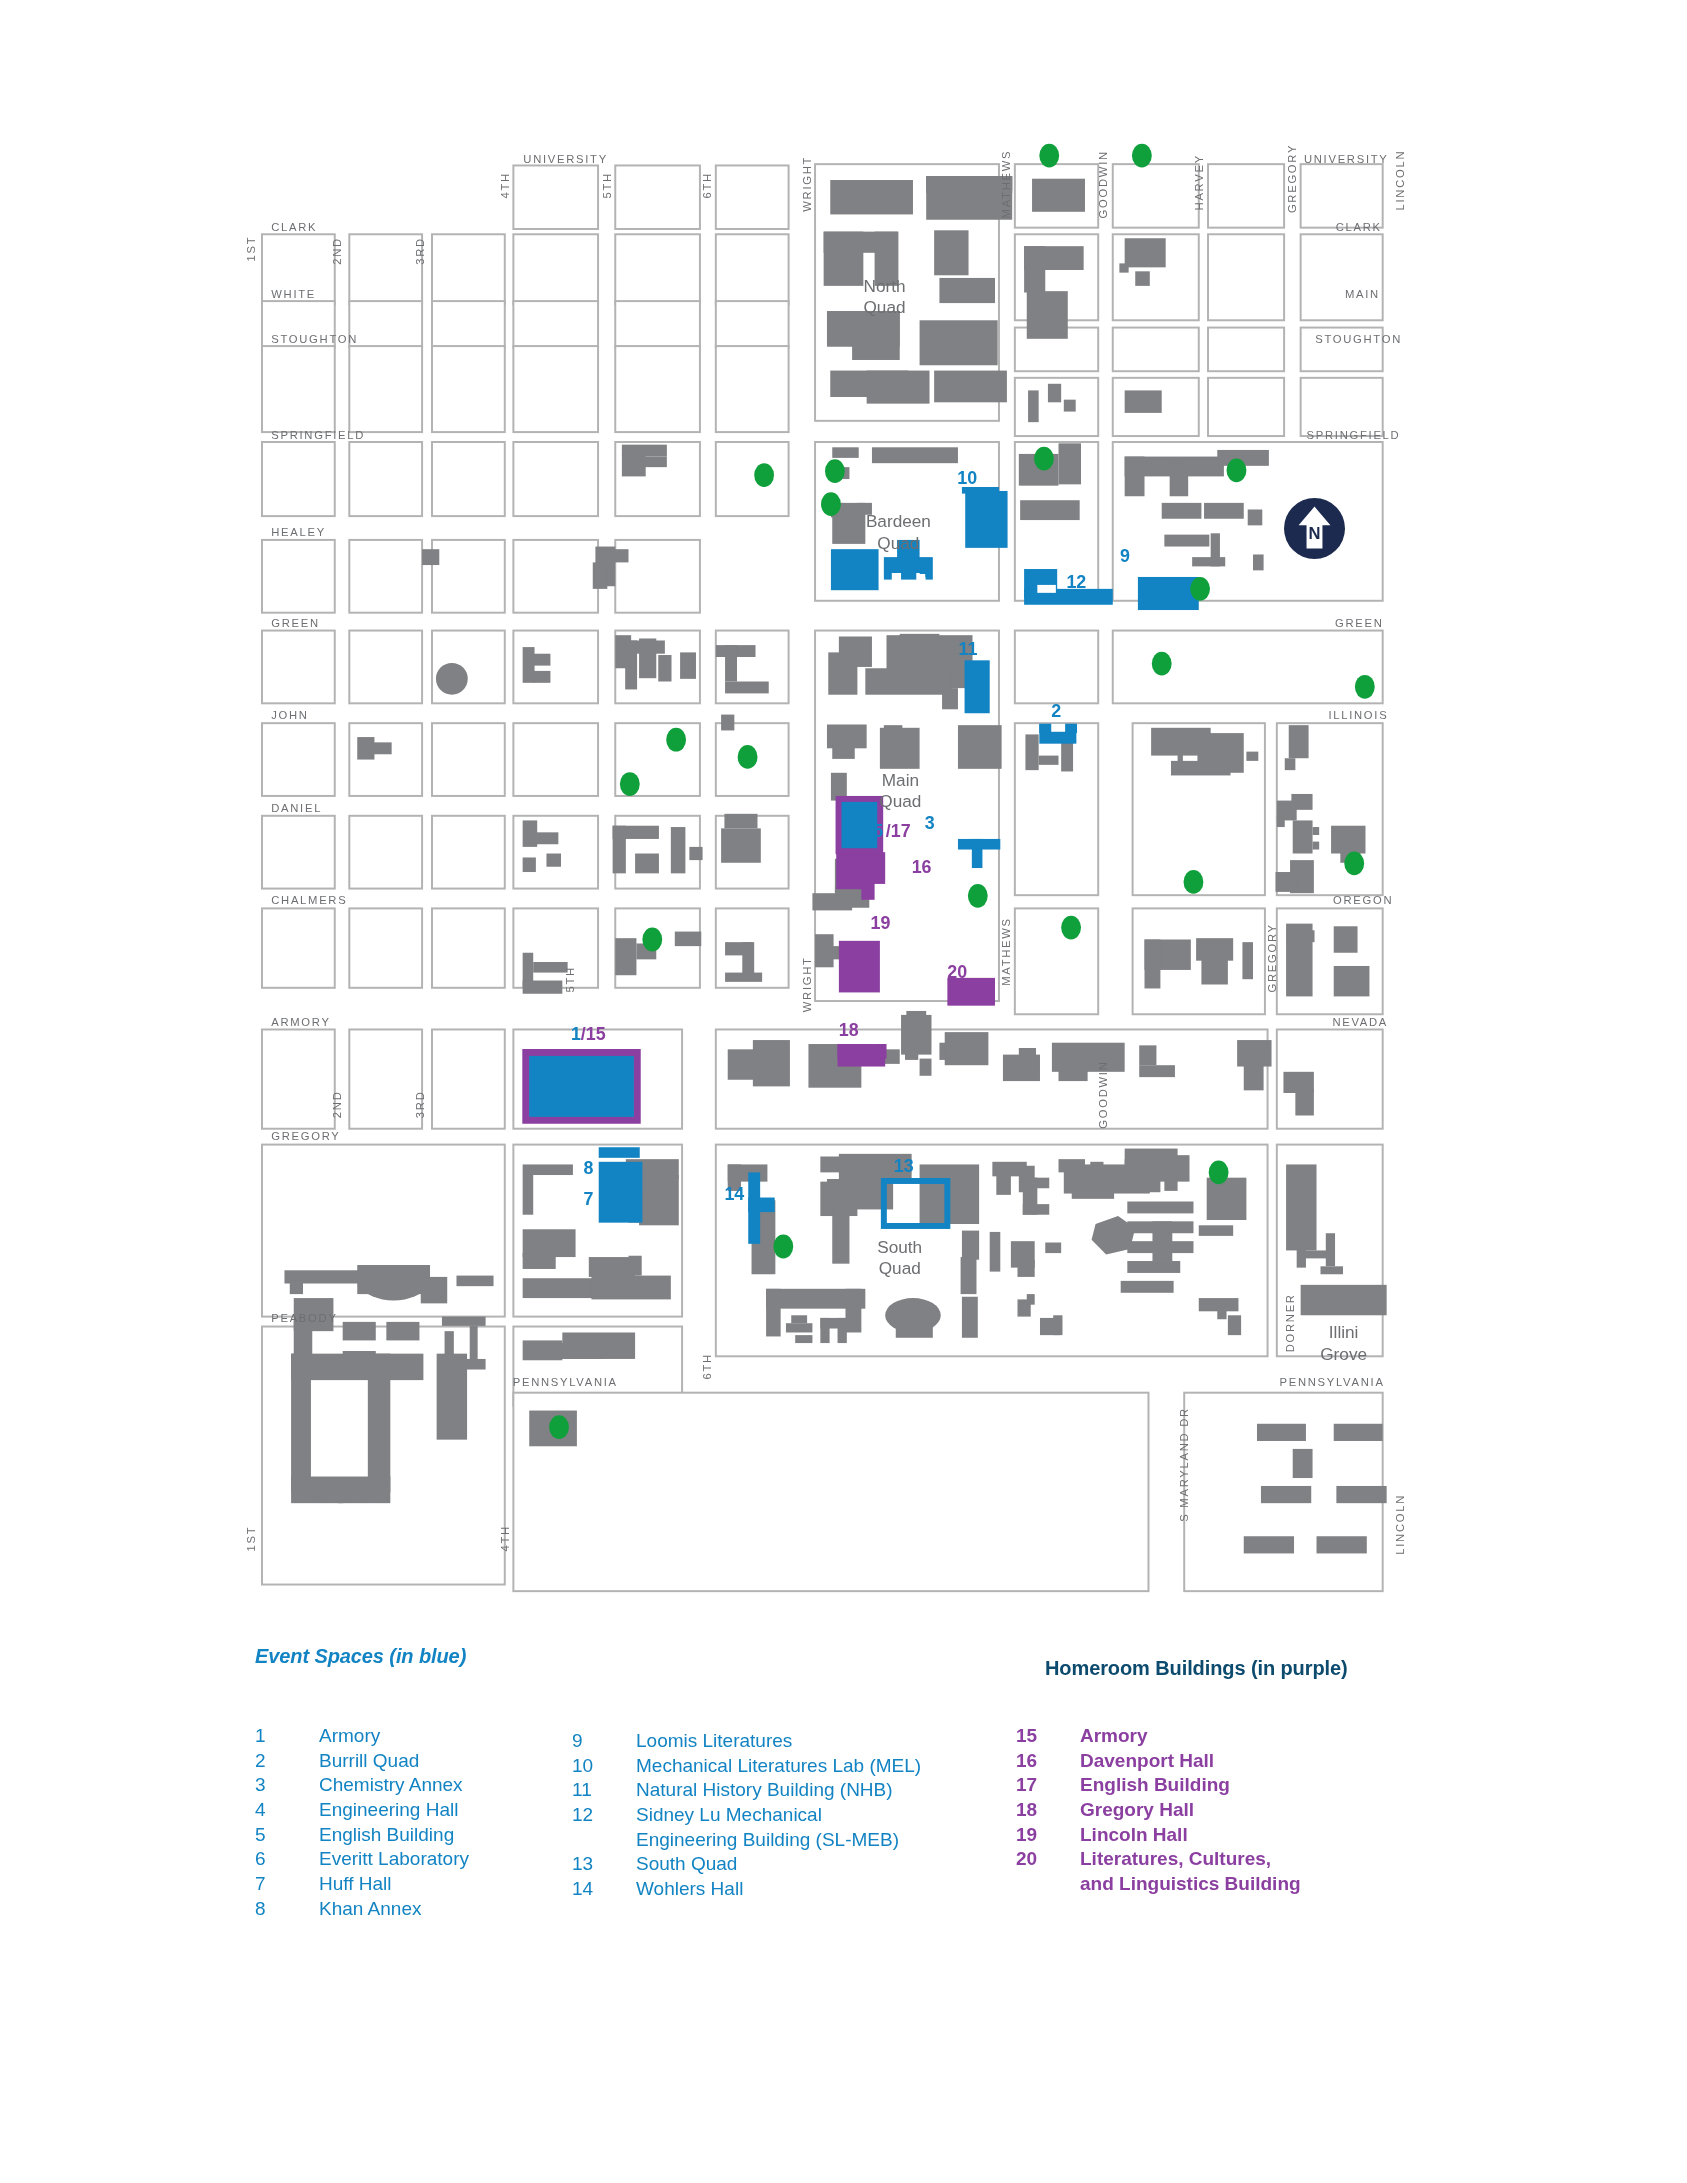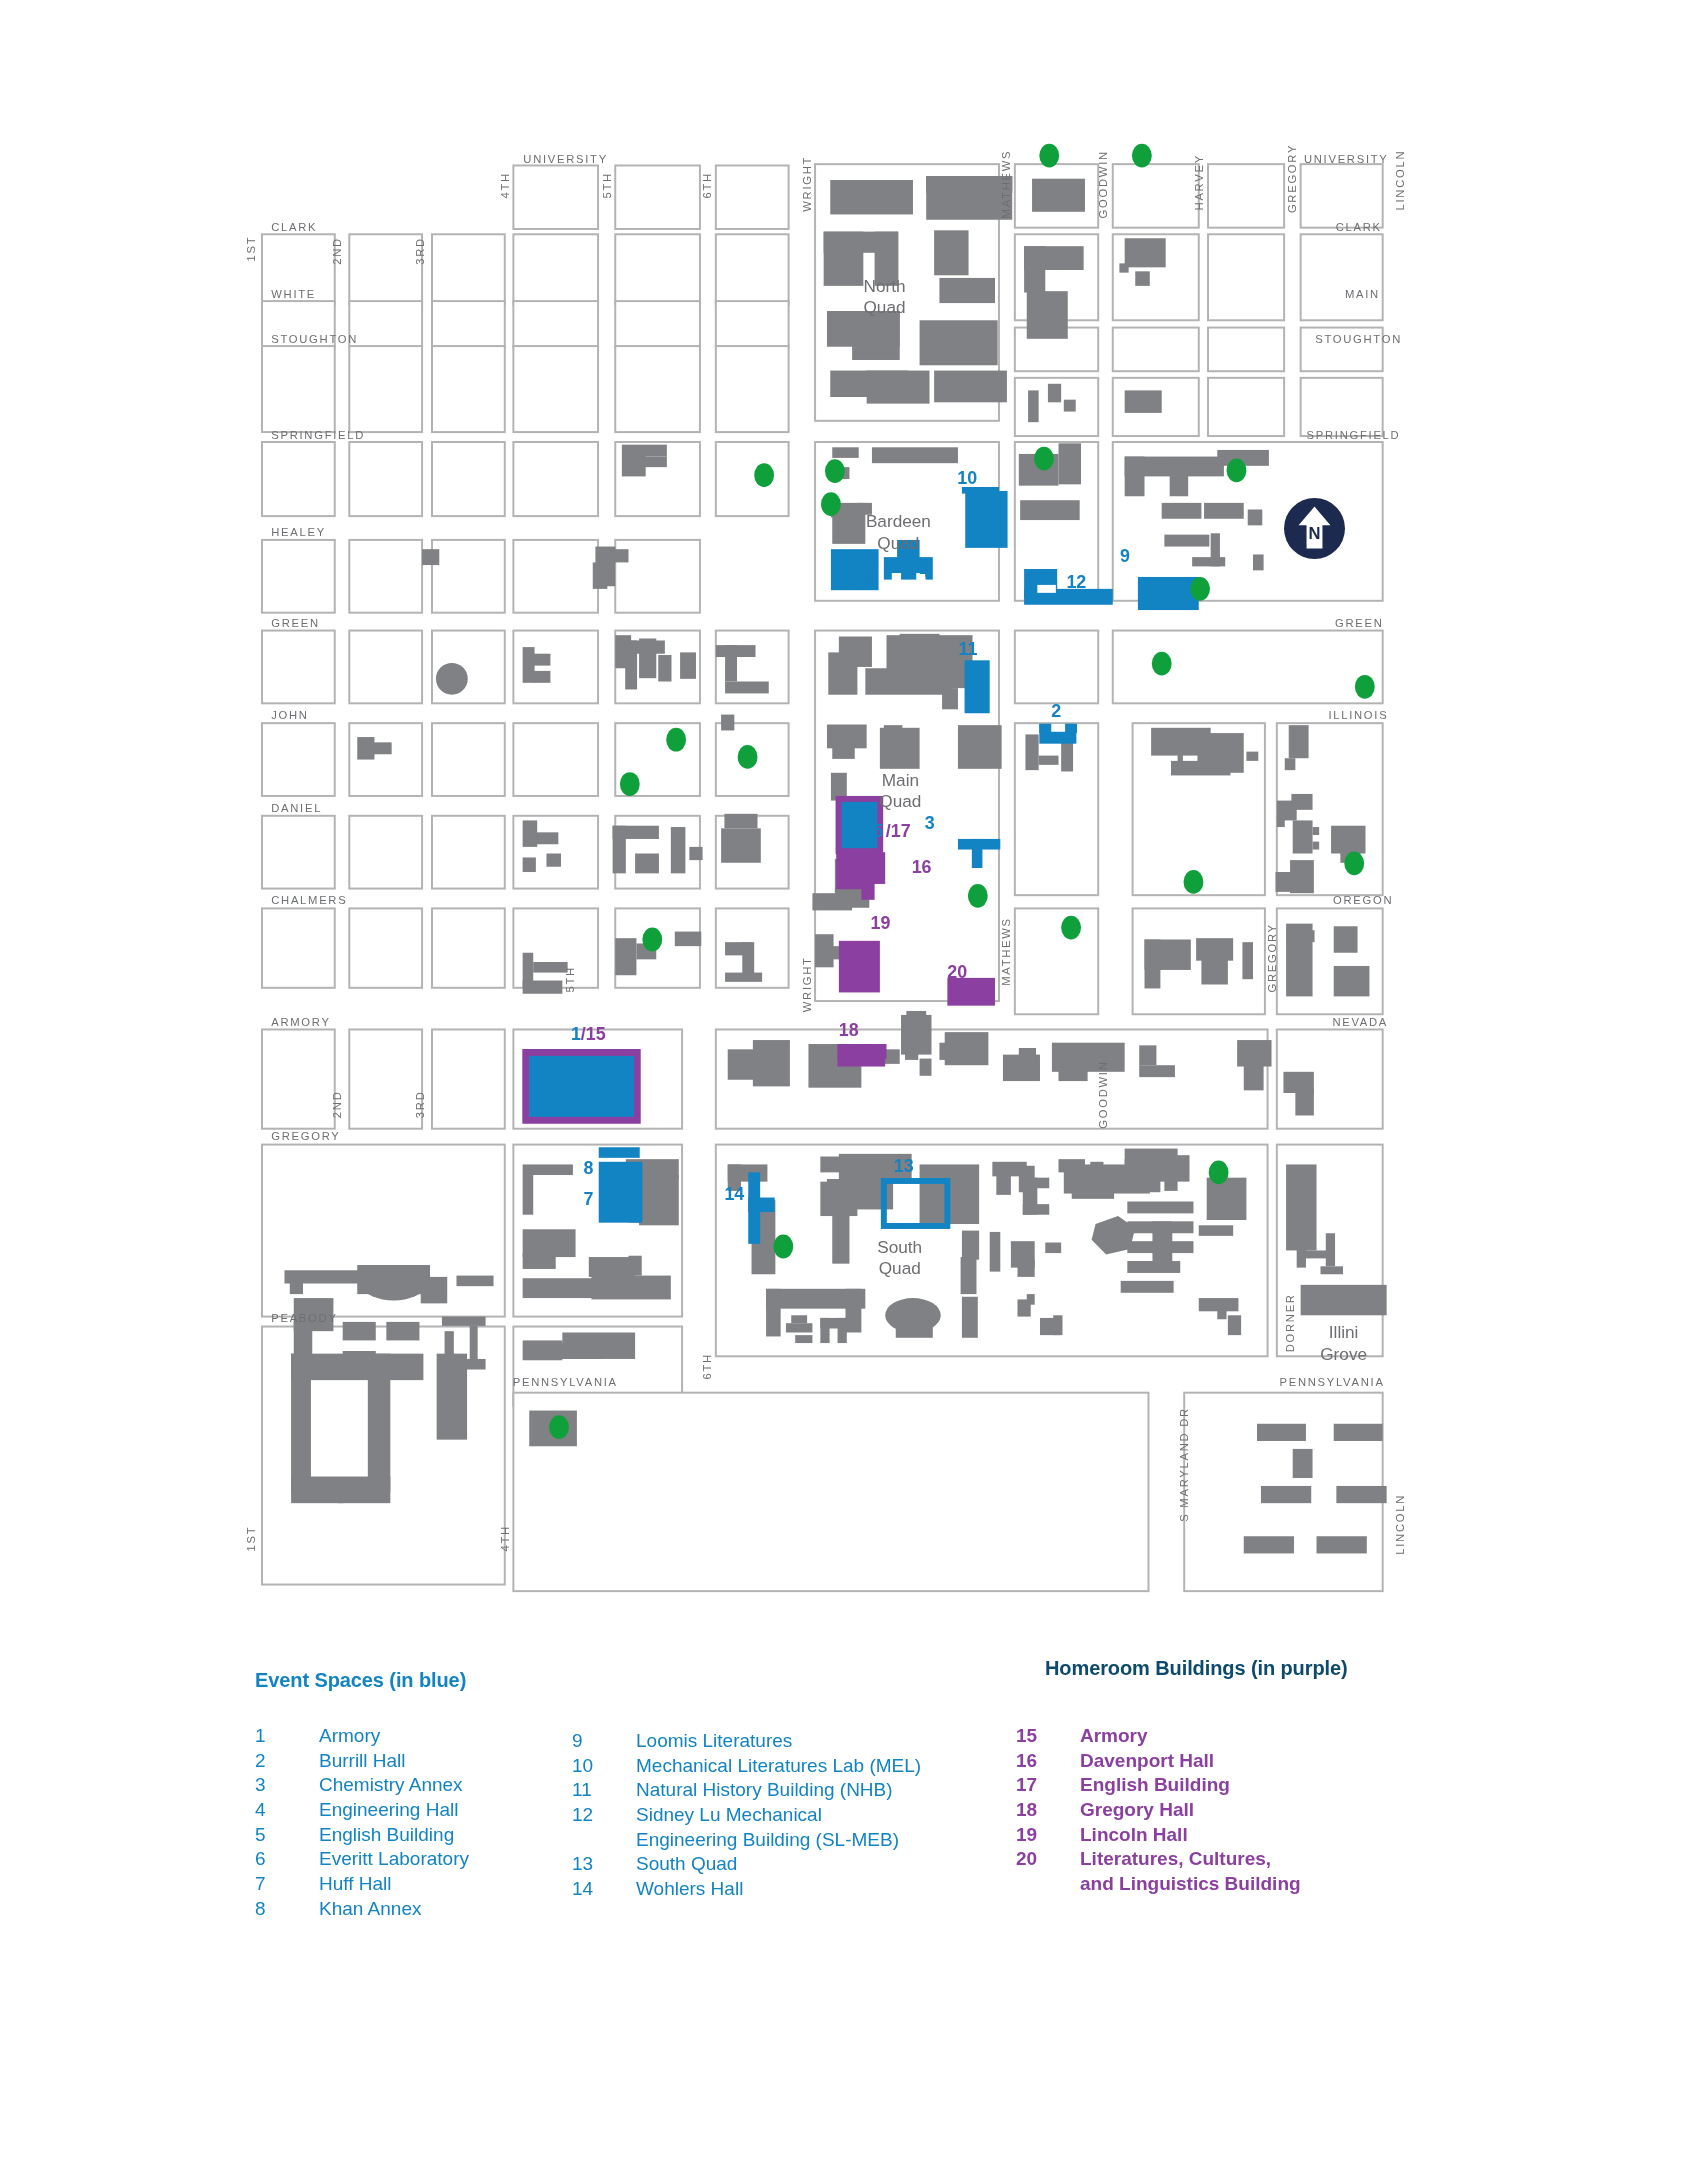--- a/index.html
+++ b/index.html
@@ -623,33 +623,33 @@
 
     <svg id="compass" viewBox="0 0 92 92">
       <circle cx="46" cy="46" r="46" fill="#1b2a4e"></circle>
       <path d="M46 13 L70 41 H58 V76 H34 V41 H22 Z" fill="#ffffff"></path>
       <text x="46" y="62" text-anchor="middle" font-family="Liberation Sans, sans-serif" font-size="25" font-weight="bold" fill="#1b2a4e">N</text>
     </svg>
   </div>
 
   <div id="legend">
 
-    <div class="legend-col blue" style="left:255px;top:28px;">
+    <div class="legend-col blue" style="left:255px;top:4px;font-style:italic;">
       <div class="legend-head blue">Event Spaces (in blue)</div>
     </div>
 
     <div class="legend-col blue" style="left:255px;top:66px;width:304px;">
       <div class="legend-list">
         <div class="legend-row">
           <div class="legend-num">1</div>
           <div class="legend-lbl">Armory</div>
         </div>
         <div class="legend-row">
           <div class="legend-num">2</div>
-          <div class="legend-lbl">Burrill Hall</div>
+          <div class="legend-lbl">Burrill Quad</div>
         </div>
         <div class="legend-row">
           <div class="legend-num">3</div>
           <div class="legend-lbl">Chemistry Annex</div>
         </div>
         <div class="legend-row">
           <div class="legend-num">4</div>
           <div class="legend-lbl">Engineering Hall</div>
         </div>
         <div class="legend-row">

